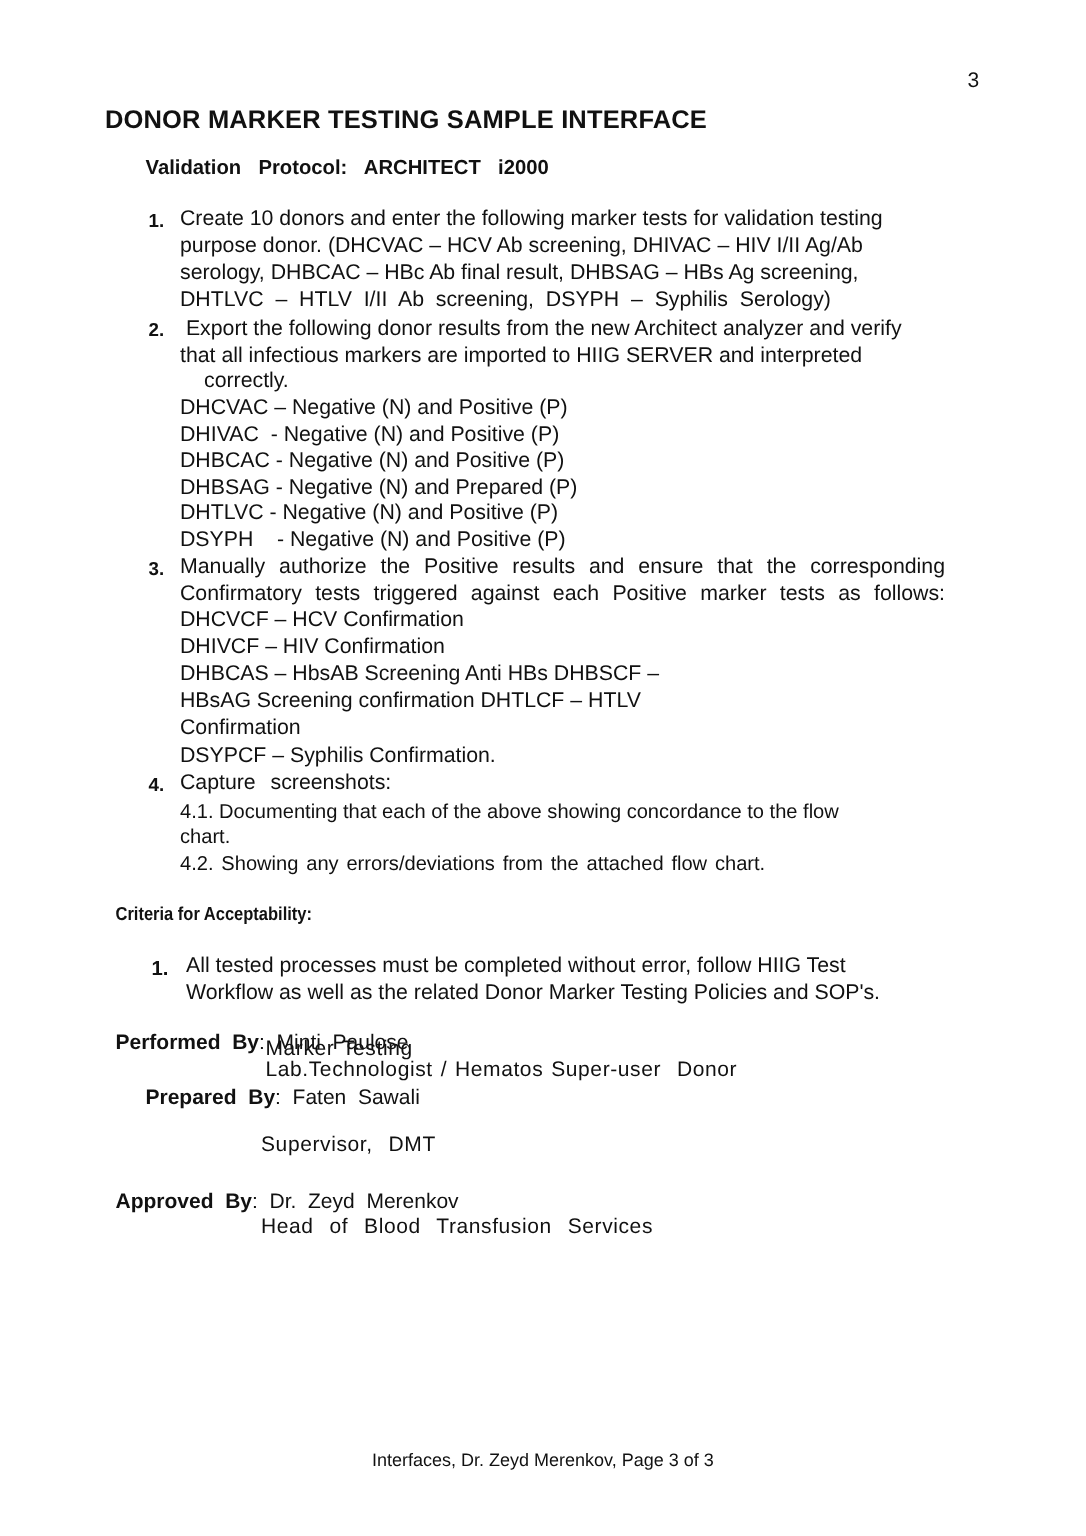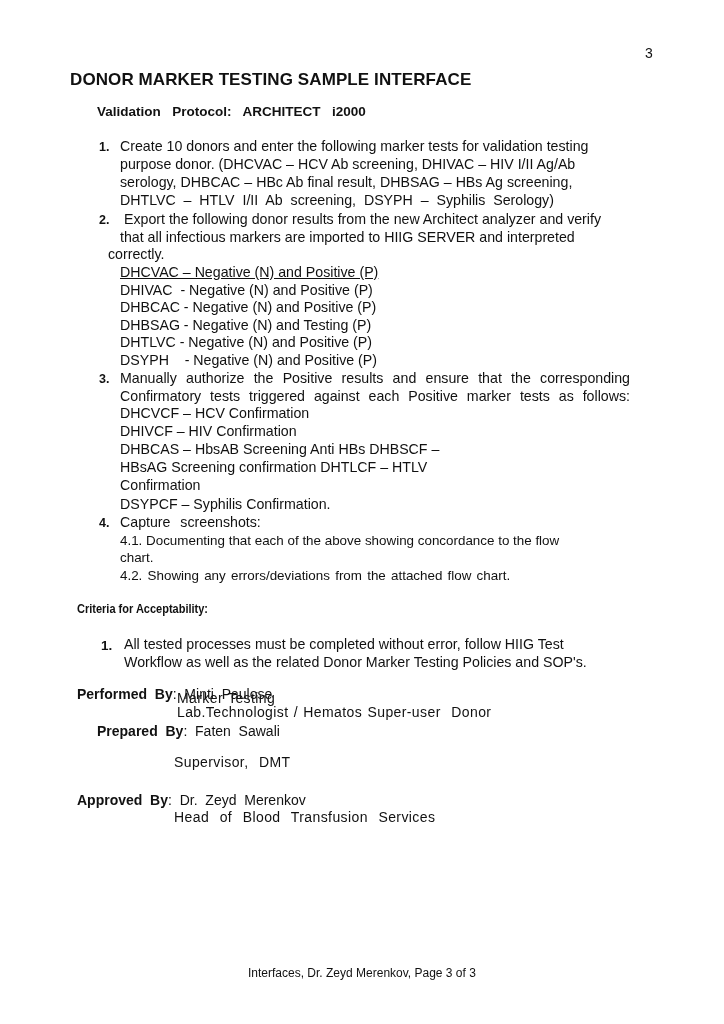--- a/index.html
+++ b/index.html
@@ -32,25 +32,25 @@
     <div class="abs txt" style="left:120px;top:138px;">Create 10 donors and enter the following marker tests for validation testing</div>
     <div class="abs txt" style="left:120px;top:156px;">purpose donor. (DHCVAC – HCV Ab screening, DHIVAC – HIV I/II Ag/Ab</div>
     <div class="abs txt" style="left:120px;top:174px;">serology, DHBCAC – HBc Ab final result, DHBSAG – HBs Ag screening,</div>
     <div class="abs txt" style="left:120px;top:192px;">DHTLVC  –  HTLV  I/II  Ab  screening,  DSYPH  –  Syphilis  Serology)</div>
   </div>
 
   <div>
     <div class="abs num" style="left:99px;top:213px;">2.</div>
     <div class="abs txt" style="left:120px;top:211px;"> Export the following donor results from the new Architect analyzer and verify</div>
     <div class="abs txt" style="left:120px;top:229px;">that all infectious markers are imported to HIIG SERVER and interpreted</div>
-    <div class="abs txt" style="left:108px;top:246px;text-align:center;">correctly.</div>
-    <div class="abs txt" style="left:120px;top:264px;text-decoration:underline;">DHCVAC – Negative (N) and Positive (P)</div>
+    <div class="abs txt" style="left:136px;top:246px;text-align:center;">correctly.</div>
+    <div class="abs txt" style="left:120px;top:264px;">DHCVAC – Negative (N) and Positive (P)</div>
     <div class="abs txt" style="left:120px;top:282px;">DHIVAC  - Negative (N) and Positive (P)</div>
     <div class="abs txt" style="left:120px;top:299px;">DHBCAC - Negative (N) and Positive (P)</div>
-    <div class="abs txt" style="left:120px;top:317px;">DHBSAG - Negative (N) and Testing (P)</div>
+    <div class="abs txt" style="left:120px;top:317px;">DHBSAG - Negative (N) and Prepared (P)</div>
     <div class="abs txt" style="left:120px;top:334px;">DHTLVC - Negative (N) and Positive (P)</div>
     <div class="abs txt" style="left:120px;top:352px;">DSYPH    - Negative (N) and Positive (P)</div>
   </div>
 
   <div>
     <div class="abs num" style="left:99px;top:372px;">3.</div>
     <div class="abs txt just" style="left:120px;top:370px;">Manually authorize the Positive results and ensure that the corresponding</div>
     <div class="abs txt just" style="left:120px;top:388px;">Confirmatory tests triggered against each Positive marker tests as follows:</div>
     <div class="abs txt" style="left:120px;top:405px;">DHCVCF – HCV Confirmation</div>
     <div class="abs txt" style="left:120px;top:423px;">DHIVCF – HIV Confirmation</div>

